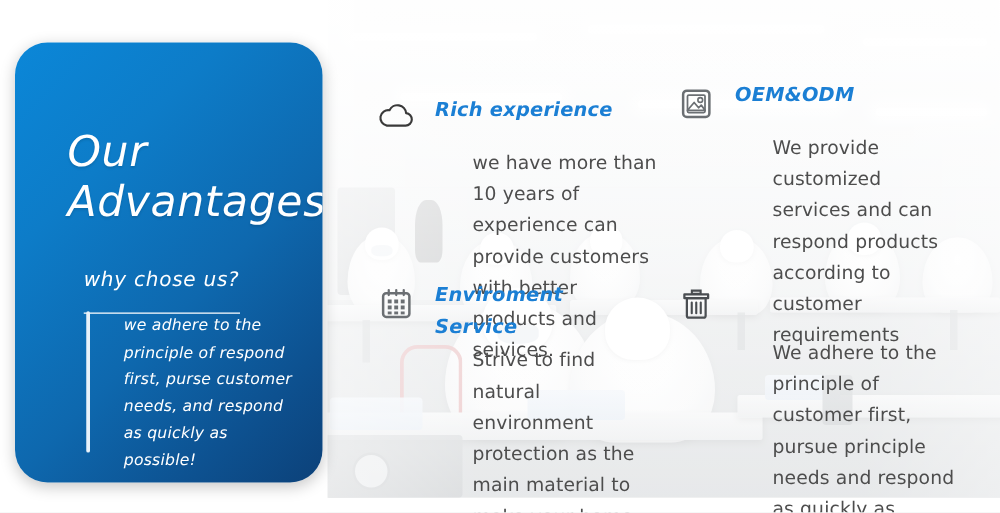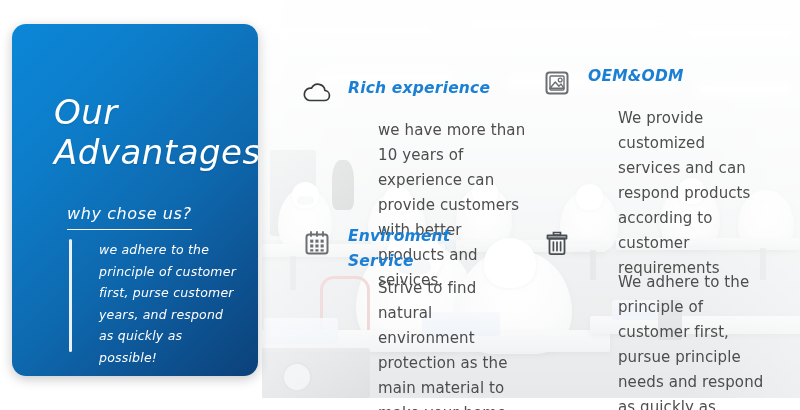--- a/index.html
+++ b/index.html
@@ -127,24 +127,24 @@
   }
   .left-gutter {
     position: absolute; left: 0; top: 0; width: 262px; height: 410px;
     background: #ffffff;
   }
 
   
   .panel {
     position: absolute;
     left: 12px;
-    top: 24px;
+    top: 34px;
     width: 246px;
     height: 352px;
-    border-radius: 14px;
+    border-radius: 26px;
     background: linear-gradient(135deg, #0b87d8 0%, #0d7cc8 28%, #0e68ae 58%, #0d5190 82%, #0c4179 100%);
     box-shadow: 0 3px 12px rgba(0,0,0,0.22);
     overflow: hidden;
   }
   .panel-title {
     position: absolute;
     left: 42px;
     top: 68px;
     color: #ffffff;
     font-family: "DejaVu Sans", sans-serif;
@@ -159,21 +159,21 @@
   .panel-sub {
     position: absolute;
     left: 55px;
     top: 180px;
     color: #ffffff;
     font-family: "DejaVu Sans", sans-serif;
     font-style: italic;
     font-size: 16px;
     letter-spacing: 0.6px;
     border-bottom: 1.5px solid #ffffff;
-    padding-bottom: 6px;
+    padding-bottom: 17px;
   }
   .panel-quote {
     position: absolute;
     left: 57px;
     top: 215px;
     display: flex;
     align-items: flex-start;
   }
   .quote-bar {
     width: 3px;
@@ -318,21 +318,21 @@
 
   <div class="left-gutter"></div>
   <div class="bottom-strip"></div>
 
   <div class="panel">
     <div class="panel-title">Our
 Advantages</div>
     <div class="panel-sub">why chose us?</div>
     <div class="panel-quote">
       <div class="quote-bar"></div>
-      <div class="quote-text">we adhere to the principle of customer first, purse customer years, and respond as quickly as possible!</div>
+      <div class="quote-text">we adhere to the principle of respond first, purse customer needs, and respond as quickly as possible!</div>
     </div>
   </div>
 
   <div class="features">
 
     <div class="feature f-0">
       <div class="f-head">
         <span class="f-icon">
           <svg viewBox="0 0 34 34">
             <path d="M9.5 22.5h15a5 5 0 0 0 .4-9.98 7 7 0 0 0-13.3-2.3A5.1 5.1 0 0 0 9.5 22.5z" fill="none" stroke="#3a3a3a" stroke-width="1.7" stroke-linejoin="round"></path>

